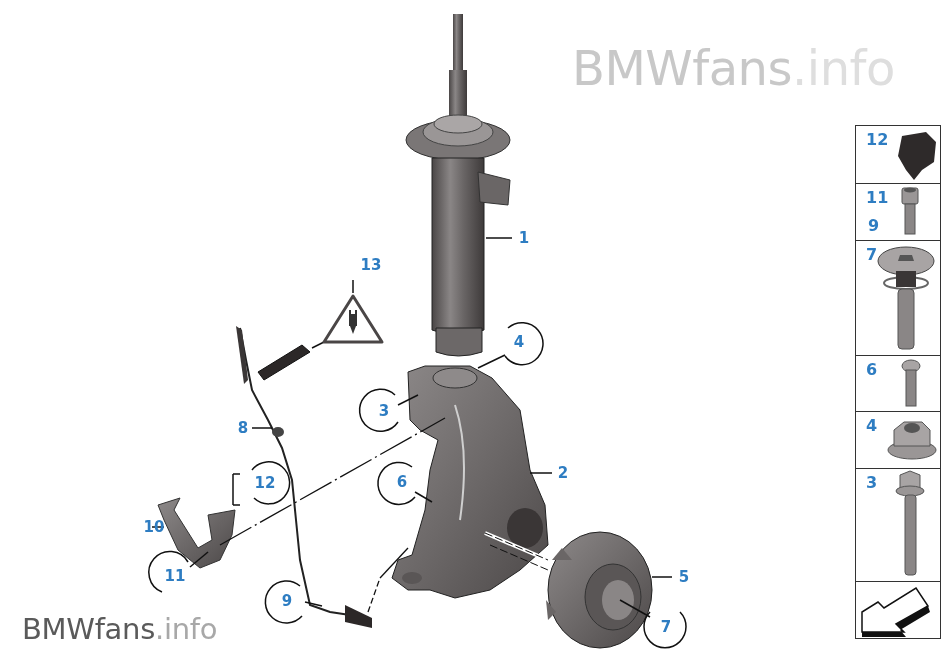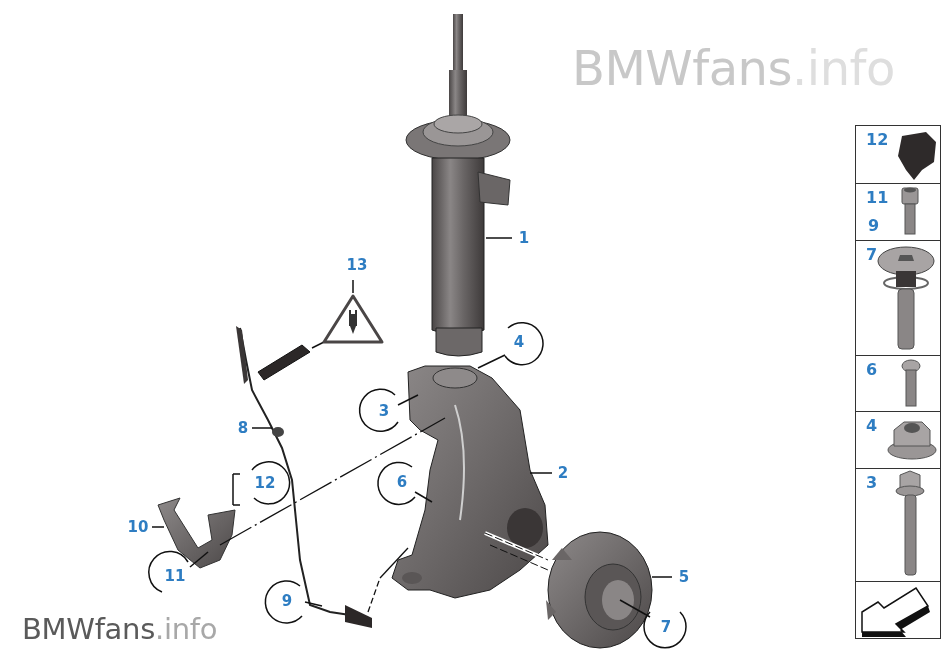--- a/index.html
+++ b/index.html
@@ -121,24 +121,24 @@
 
 <div class="callout" style="left:524px;top:238px">1</div>
 <div class="callout" style="left:563px;top:473px">2</div>
 <div class="callout" style="left:384px;top:411px">3</div>
 <div class="callout" style="left:519px;top:342px">4</div>
 <div class="callout" style="left:684px;top:577px">5</div>
 <div class="callout" style="left:402px;top:482px">6</div>
 <div class="callout" style="left:666px;top:627px">7</div>
 <div class="callout" style="left:243px;top:428px">8</div>
 <div class="callout" style="left:287px;top:601px">9</div>
-<div class="callout" style="left:138px;top:527px">10</div>
+<div class="callout" style="left:154px;top:527px">10</div>
 <div class="callout" style="left:175px;top:576px">11</div>
 <div class="callout" style="left:265px;top:483px">12</div>
-<div class="callout" style="left:357px;top:265px">13</div>
+<div class="callout" style="left:371px;top:265px">13</div>
 
 <div class="panel">
   <div class="pbox" style="top:0;height:57px">
     <span class="plabel">12</span>
     <svg width="84" height="57">
       <path d="M46 10 L70 6 L80 16 L78 36 L66 44 L58 54 L50 44 L42 30 Z" fill="#2e2a2a"></path>
     </svg>
   </div>
   <div class="pbox" style="top:58px;height:56px">
     <span class="plabel">11</span>

